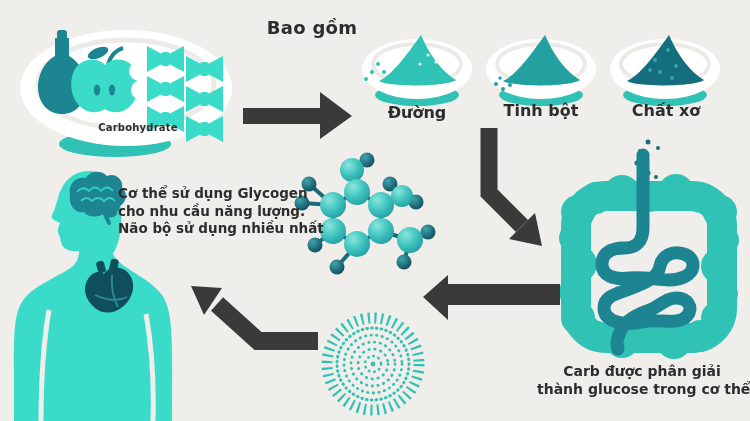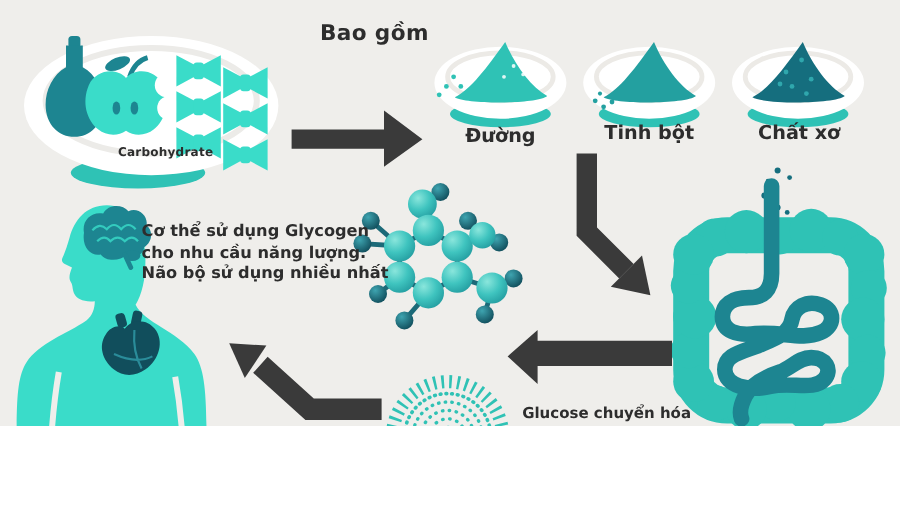--- a/index.html
+++ b/index.html
@@ -1,18 +1,18 @@
 <!DOCTYPE html>
 <html style="--bg: #efeeeb; --teal: #2fc2b5; --teal-body: #3adcc9; --teal-med: #23a0a0; --teal-dark: #1d8591; --teal-deep: #156e7e; --navy: #114e5c; --arrow: #3a3a3a; --ink: #2d2d2d; --plate: #ffffff;"><head>
 <meta charset="utf-8">
 <style>
   html,body{margin:0;padding:0;}
   .canvas{
     position:relative;
-    width:750px;height:355px;
+    width:750px;height:421px;
     background:var(--bg,#efeeeb);
     overflow:hidden;
     font-family:"DejaVu Sans","Liberation Sans",sans-serif;
   }
   svg{position:absolute;left:0;top:0;}
   
   .f-teal{fill:var(--teal)}
   .f-body{fill:var(--teal-body)}
   .f-med{fill:var(--teal-med)}
   .f-dark{fill:var(--teal-dark)}
@@ -252,17 +252,20 @@
   <div class="t t-bowl" style="left:496px;top:101px;width:90px;">Tinh bột</div>
   <div class="t t-body-usage" style="left:118px;top:185px;width:186px;">
     <div>Cơ thể sử dụng Glycogen</div>
     <div>cho nhu cầu năng lượng.</div>
     <div>Não bộ sử dụng nhiều nhất</div>
   </div>
 
   <div class="t t-bowl" style="left:622px;top:101px;width:88px;">Chất xơ</div>
 
   <div class="t t-glucose" style="left:428px;top:336px;width:155px;">
-    <div>Glucose chuyển hóa</div>
   </div>
 
+  <div class="t t-carb" style="left:537px;top:362px;width:210px;">
+    <div>Carb được phân giải</div>
+    <div>thành glucose trong cơ thể</div>
+  </div>
 
 </div>
 
 </body></html>

